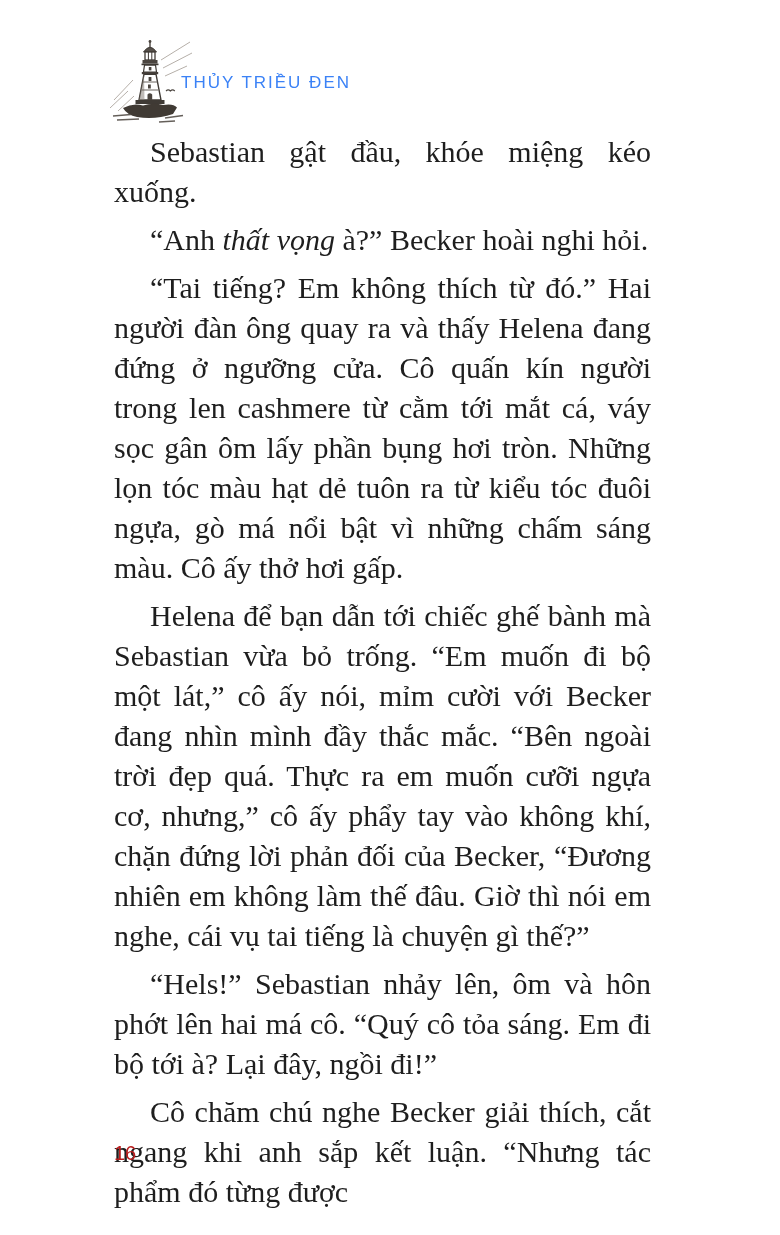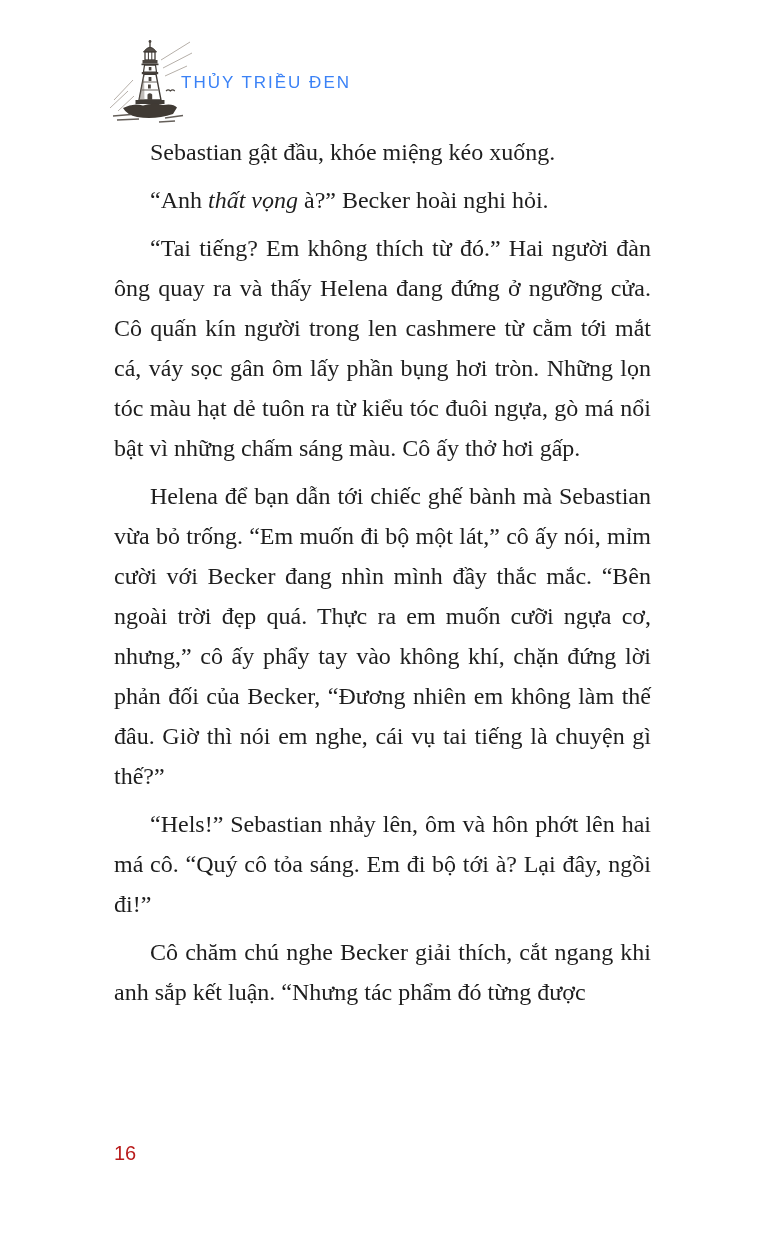--- a/index.html
+++ b/index.html
@@ -39,21 +39,21 @@
   }
   .page-body {
     position: absolute;
     left: 114px;
     top: 132px;
     width: 537px;
     color: #1e1e1e;
   }
   .page-body p {
     margin: 0 0 8px 0;
-    font-size: 24px;
+    font-size: 30px;
     line-height: 40px;
     text-align: justify;
     text-indent: 36px;
   }
   .page-body em {
     font-style: italic;
   }
   .page-footer {
     position: absolute;
     left: 114px;

